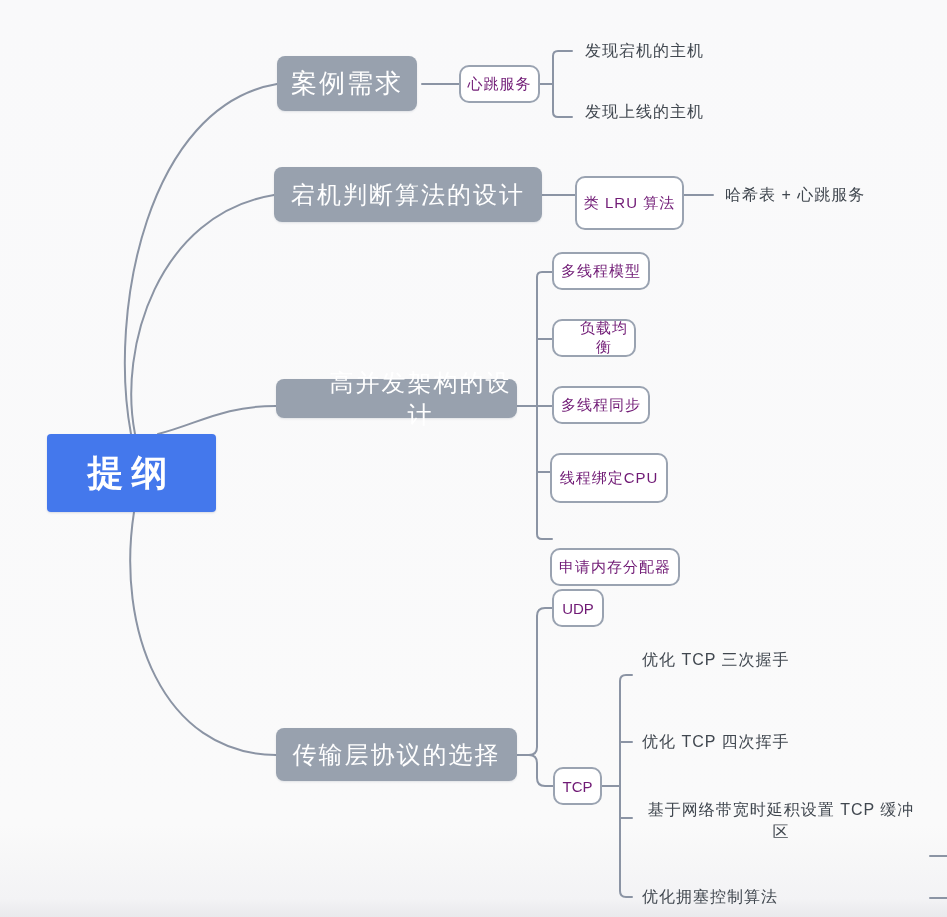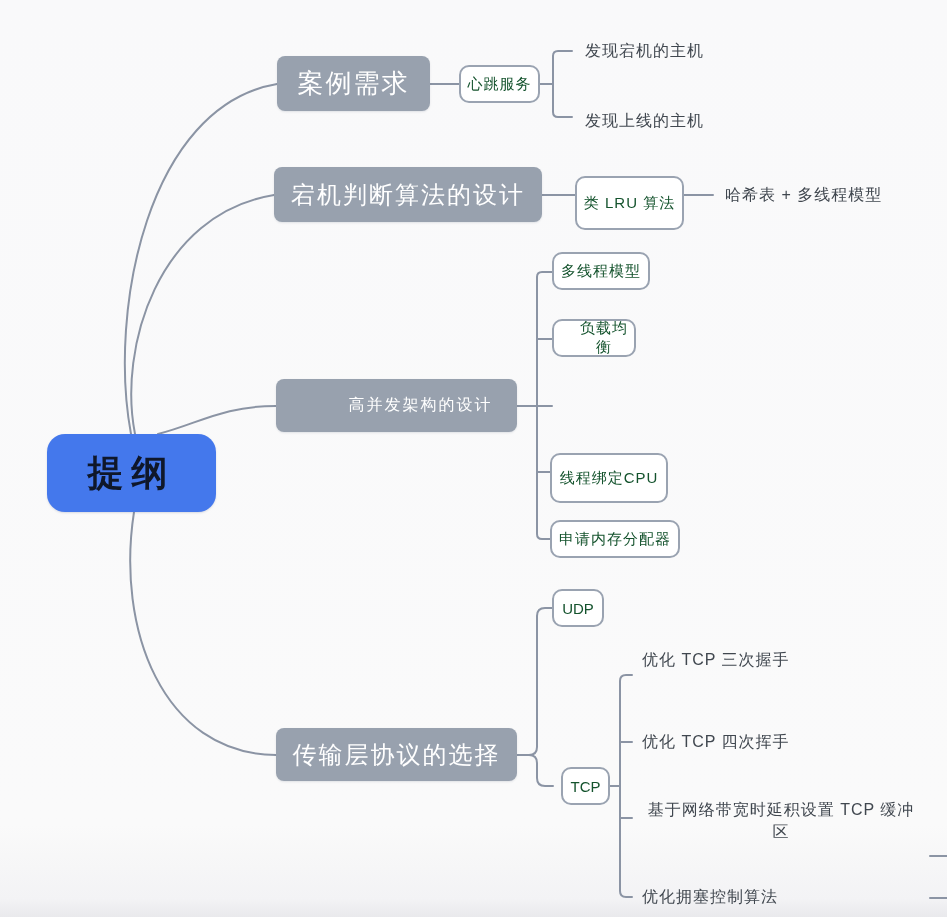--- a/index.html
+++ b/index.html
@@ -7,32 +7,32 @@
     position:relative;
     width:947px;height:917px;
     overflow:hidden;
     background:linear-gradient(180deg,#f9f9fa 0%,#fafafa 90%,#f3f3f5 98%,#e9e9ec 100%);
     font-family:"Liberation Sans",sans-serif;
   }
   svg.wires{position:absolute;left:0;top:0;width:947px;height:917px;}
   svg.wires path{fill:none;stroke:#8b94a4;stroke-width:2;stroke-linecap:round;}
   .node{position:absolute;box-sizing:border-box;display:flex;align-items:center;justify-content:center;text-align:center;cursor:default;}
   .root{
-    background:#4478ec;color:#0f172a;border-radius:18px;
+    background:#4478ec;color:#ffffff;border-radius:4px;
     font-size:36px;font-weight:bold;letter-spacing:8px;
     box-shadow:0 1px 2px rgba(60,80,120,.18);
   }
   .branch{
     background:#98a1ae;color:#ffffff;border-radius:8px;
     letter-spacing:2px;
     box-shadow:0 1px 2px rgba(90,100,120,.15);
   }
   .leafbox{
     background:#ffffff;border:2px solid #9aa3b1;border-radius:10px;
-    color:#14532d;font-size:15px;letter-spacing:1px;
+    color:#701a75;font-size:15px;letter-spacing:1px;
   }
   .leaftext{
     color:#40474f;font-size:16px;line-height:22px;letter-spacing:1px;
     justify-content:flex-start;text-align:left;
   }
   .leaftext.wrap{justify-content:center;text-align:center;}
 </style>
 </head>
 <body>
 
@@ -65,37 +65,38 @@
     <path d="M632,675 L626,675 Q620,675 620,681 L620,891 Q620,897 626,897 L632,897"></path>
     <path d="M620,742 L632,742"></path>
     <path d="M620,818 L632,818"></path>
 
     <path d="M930,856 L947,856"></path>
     <path d="M930,898 L947,898"></path>
   </svg>
 
   <div class="node root" style="left:47px;top:434px;width:169px;height:78px;">提纲</div>
 
-  <div class="node branch" style="left:277px;top:56px;width:153px;height:55px;font-size:26px;">案例需求</div>
+  <div class="node branch" style="left:277px;top:56px;width:140px;height:55px;font-size:26px;">案例需求</div>
   <div class="node branch" style="left:274px;top:167px;width:268px;height:55px;font-size:24px;">宕机判断算法的设计</div>
-  <div class="node branch" style="left:276px;top:379px;width:241px;height:53px;font-size:16px;padding-left:48px;">高并发架构的设计</div>
+  <div class="node branch" style="left:276px;top:379px;width:241px;height:39px;font-size:24px;padding-left:48px;">高并发架构的设计</div>
   <div class="node branch" style="left:276px;top:728px;width:241px;height:53px;font-size:24px;">传输层协议的选择</div>
 
   <div class="node leafbox" style="left:459px;top:65px;width:81px;height:38px;">心跳服务</div>
   <div class="node leaftext" style="left:585px;top:40px;height:22px;">发现宕机的主机</div>
-  <div class="node leaftext" style="left:585px;top:110px;height:22px;">发现上线的主机</div>
+  <div class="node leaftext" style="left:585px;top:101px;height:22px;">发现上线的主机</div>
 
   <div class="node leafbox" style="left:575px;top:176px;width:109px;height:54px;">类 LRU 算法</div>
-  <div class="node leaftext" style="left:725px;top:184px;height:22px;">哈希表 + 多线程模型</div>
+  <div class="node leaftext" style="left:725px;top:184px;height:22px;">哈希表 + 心跳服务</div>
 
   <div class="node leafbox" style="left:552px;top:252px;width:98px;height:38px;">多线程模型</div>
   <div class="node leafbox" style="left:552px;top:319px;width:84px;height:38px;padding-left:20px;">负载均衡</div>
+  <div class="node leafbox" style="left:552px;top:386px;width:98px;height:38px;">多线程同步</div>
   <div class="node leafbox" style="left:550px;top:453px;width:118px;height:50px;">线程绑定CPU</div>
-  <div class="node leafbox" style="left:550px;top:520px;width:130px;height:38px;">申请内存分配器</div>
+  <div class="node leafbox" style="left:550px;top:548px;width:130px;height:38px;">申请内存分配器</div>
 
   <div class="node leafbox" style="left:552px;top:589px;width:52px;height:38px;letter-spacing:0;">UDP</div>
-  <div class="node leafbox" style="left:553px;top:767px;width:49px;height:38px;letter-spacing:0;margin-left:8px;">TCP</div>
+  <div class="node leafbox" style="left:553px;top:767px;width:49px;height:38px;letter-spacing:0;">TCP</div>
   <div class="node leaftext" style="left:642px;top:649px;height:22px;">优化 TCP 三次握手</div>
   <div class="node leaftext" style="left:642px;top:731px;height:22px;">优化 TCP 四次挥手</div>
   <div class="node leaftext wrap" style="left:645px;top:799px;width:272px;height:44px;">基于网络带宽时延积设置 TCP 缓冲区</div>
   <div class="node leaftext" style="left:642px;top:886px;height:22px;">优化拥塞控制算法</div>
 
 </div>
 
 </body></html>

